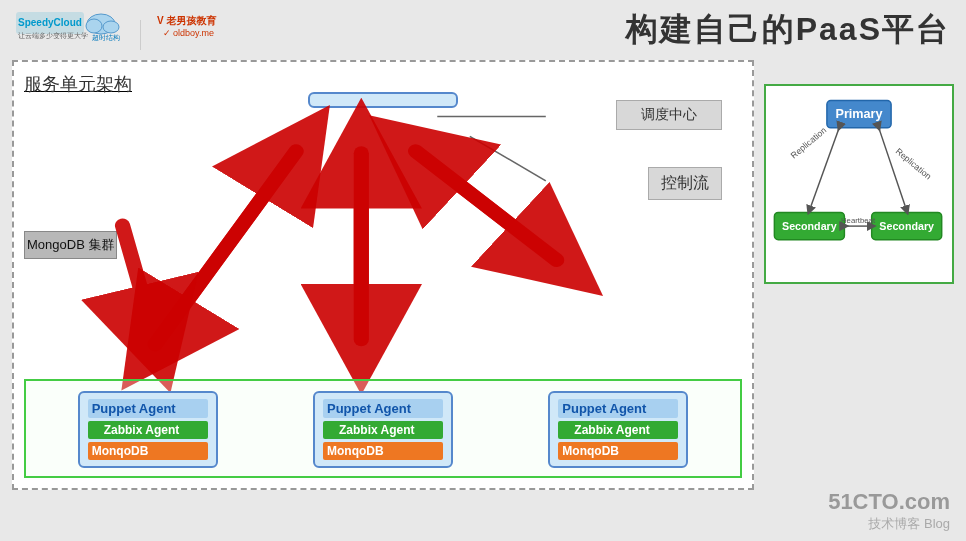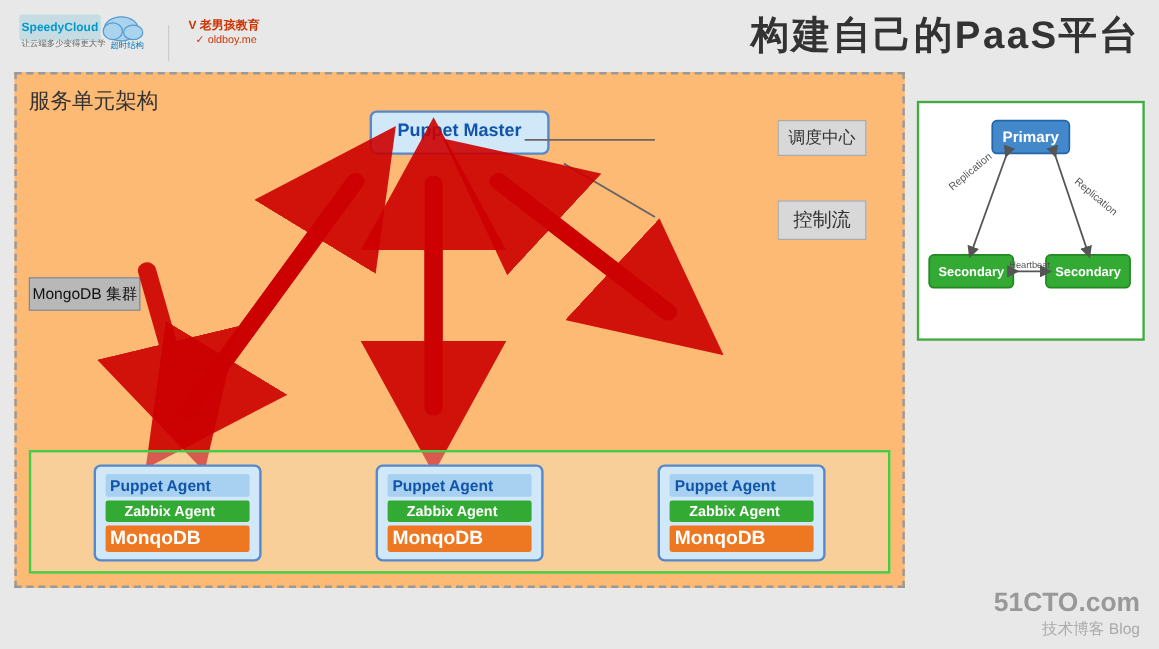--- a/index.html
+++ b/index.html
@@ -35,25 +35,26 @@
     
     .main {
       padding: 4px 12px 4px 12px;
       display: flex;
       gap: 10px;
     }
 
     
     .diagram-box {
       border: 2px dashed #999;
-      background: #fdba74;
+      background: #ffffff;
       flex: 1;
       position: relative;
       padding: 10px;
       min-height: 430px;
+      text-decoration: underline;
     }
 
     .diagram-label {
       font-size: 18px;
       color: #333;
       margin-bottom: 8px;
     }
 
     
     .puppet-master-block {
@@ -83,21 +84,21 @@
       border-radius: 3px;
     }
 
     
     .scheduling-box {
       position: absolute;
       top: 38px;
       right: 30px;
       background: #d8d8d8;
       border: 1px solid #aaa;
-      padding: 5px 8px;
+      padding: 5px 24px;
       font-size: 14px;
       color: #333;
     }
     .control-flow-box {
       position: absolute;
       top: 105px;
       right: 30px;
       background: #d8d8d8;
       border: 1px solid #aaa;
       padding: 5px 12px;
@@ -163,21 +164,21 @@
       color: white;
       font-size: 12px;
       font-weight: bold;
       padding: 2px 16px;
       margin-bottom: 3px;
       border-radius: 2px;
     }
     .mongodb-label {
       background: #ee7722;
       color: white;
-      font-size: 16px;
+      font-size: 12px;
       font-weight: bold;
       padding: 2px 4px;
       border-radius: 2px;
     }
 
     
     .mongo-repl-box {
       width: 190px;
       min-height: 200px;
       border: 2px solid #44aa44;
@@ -240,21 +241,20 @@
   </div>
   <div class="page-title">构建自己的PaaS平台</div>
 </div>
 
 <div class="main">
 
   <div class="diagram-box">
     <div class="diagram-label">服务单元架构</div>
 
     <div class="puppet-master-block">
-      <div class="puppet-master-label">Puppet Master</div>
     </div>
 
     <div class="scheduling-box">调度中心</div>
 
     <div class="control-flow-box">控制流</div>
 
     <div class="mongodb-cluster-box">MongoDB 集群</div>
 
     <svg class="line-svg" viewBox="0 0 680 430" preserveAspectRatio="none">
 

